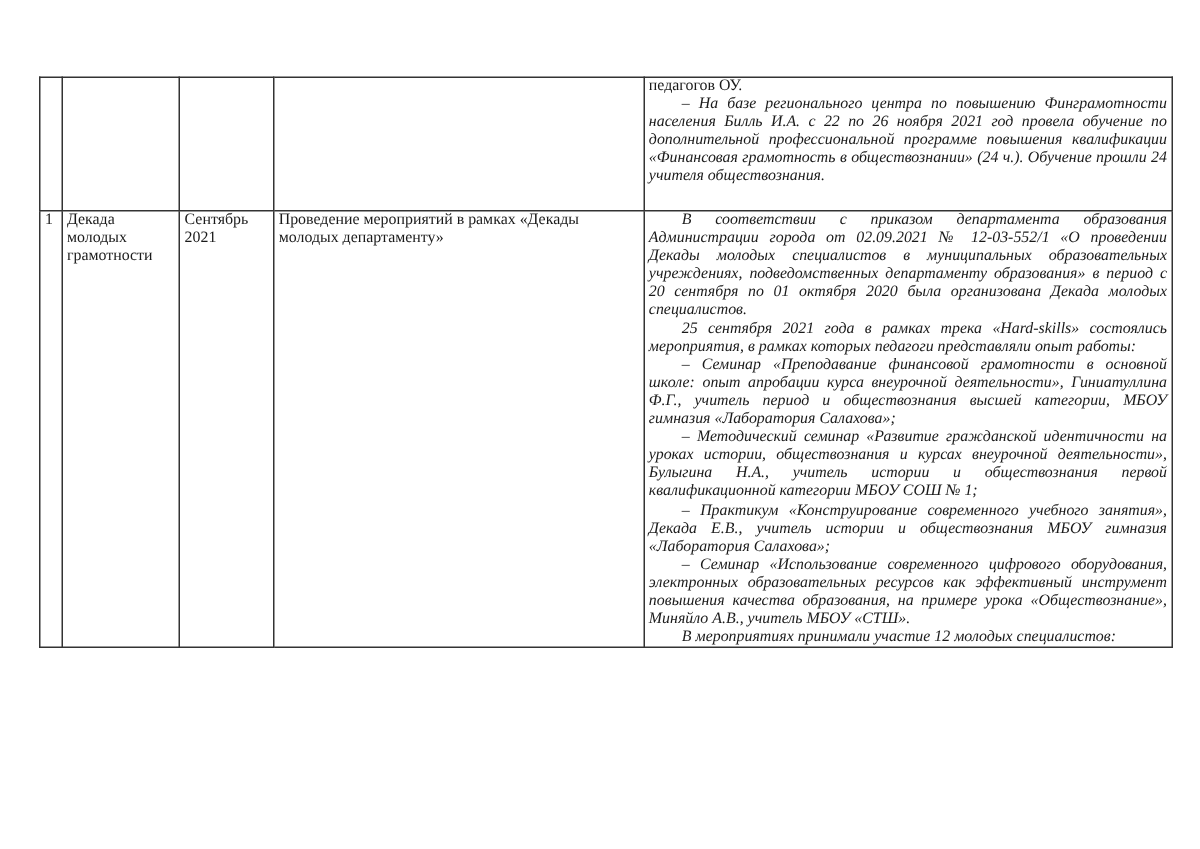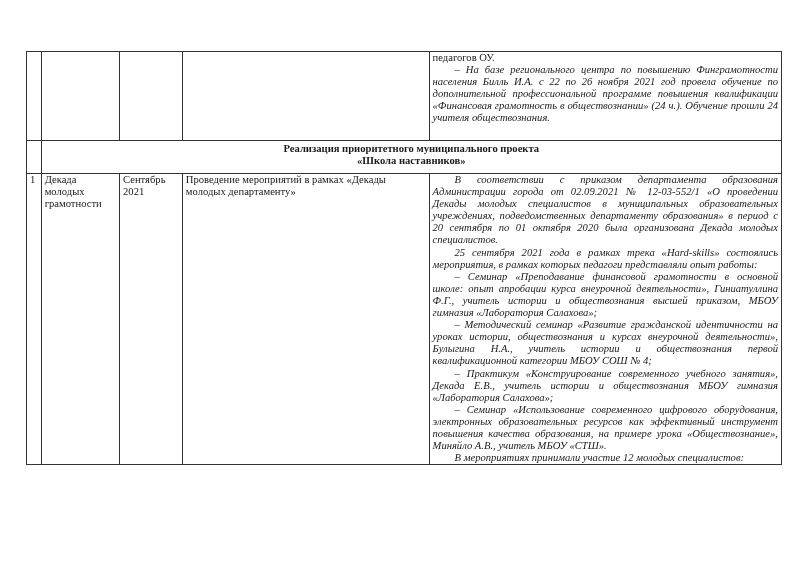--- a/index.html
+++ b/index.html
@@ -38,37 +38,30 @@
         <tr class="r-top">
       <td></td>
       <td></td>
       <td></td>
       <td></td>
       <td class="just">
         <p>педагогов ОУ.</p>
         <p class="ind">– На базе регионального центра по повышению Финграмотности населения Билль И.А. с 22 по 26 ноября 2021 год провела обучение по дополнительной профессиональной программе повышения квалификации «Финансовая грамотность в обществознании» (24 ч.). Обучение прошли 24 учителя обществознания.</p>
       </td>
     </tr>
-    <tr class="r-sec">
-      <td></td>
-      <td colspan="4" class="sec">
-        <p>Реализация приоритетного муниципального проекта</p>
-        <p>«Школа наставников»</p>
-      </td>
-    </tr>
     <tr>
       <td>1</td>
       <td>Декада молодых грамотности</td>
       <td>Сентябрь 2021</td>
       <td>Проведение мероприятий в рамках «Декады молодых департаменту»</td>
       <td class="just">
         <p class="ind">В соответствии с приказом департамента образования Администрации города от 02.09.2021 № 12-03-552/1 «О проведении Декады молодых специалистов в муниципальных образовательных учреждениях, подведомственных департаменту образования» в период с 20 сентября по 01 октября 2020 была организована Декада молодых специалистов.</p>
         <p class="ind">25 сентября 2021 года в рамках трека «Hard-skills» состоялись мероприятия, в рамках которых педагоги представляли опыт работы:</p>
-        <p class="ind">– Семинар «Преподавание финансовой грамотности в основной школе: опыт апробации курса внеурочной деятельности», Гиниатуллина Ф.Г., учитель истории и обществознания высшей приказом, МБОУ гимназия «Лаборатория Салахова»;</p>
-        <p class="ind">– Методический семинар «Развитие гражданской идентичности на уроках истории, обществознания и курсах внеурочной деятельности», Булыгина Н.А., учитель истории и обществознания первой квалификационной категории МБОУ СОШ № 4;</p>
+        <p class="ind">– Семинар «Преподавание финансовой грамотности в основной школе: опыт апробации курса внеурочной деятельности», Гиниатуллина Ф.Г., учитель период и обществознания высшей категории, МБОУ гимназия «Лаборатория Салахова»;</p>
+        <p class="ind">– Методический семинар «Развитие гражданской идентичности на уроках истории, обществознания и курсах внеурочной деятельности», Булыгина Н.А., учитель истории и обществознания первой квалификационной категории МБОУ СОШ № 1;</p>
         <p class="ind">– Практикум «Конструирование современного учебного занятия», Декада Е.В., учитель истории и обществознания МБОУ гимназия «Лаборатория Салахова»;</p>
         <p class="ind">– Семинар «Использование современного цифрового оборудования, электронных образовательных ресурсов как эффективный инструмент повышения качества образования, на примере урока «Обществознание», Миняйло А.В., учитель МБОУ «СТШ».</p>
         <p class="ind">В мероприятиях принимали участие 12 молодых специалистов:</p>
       </td>
     </tr>
   </tbody>
     </table>
 </div>
 
 </body></html>

